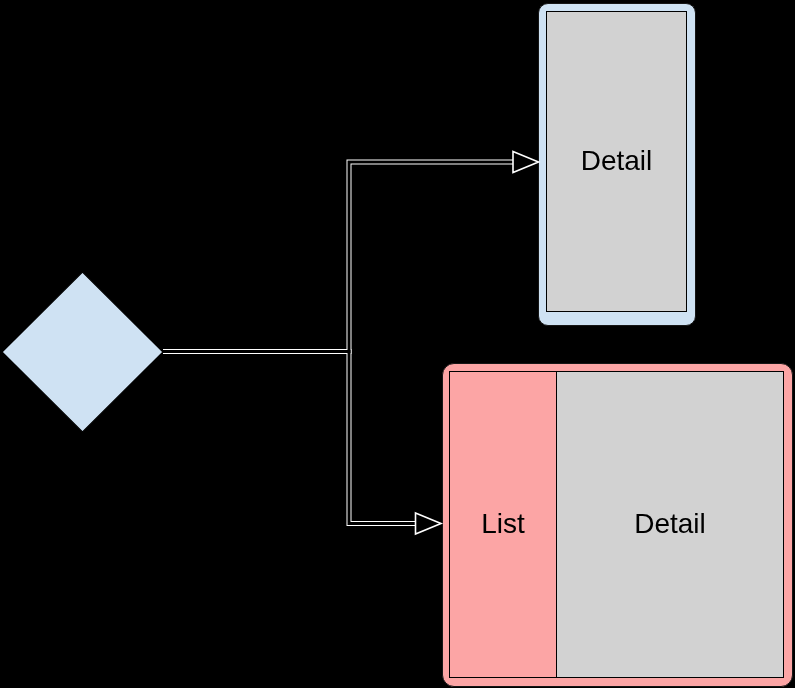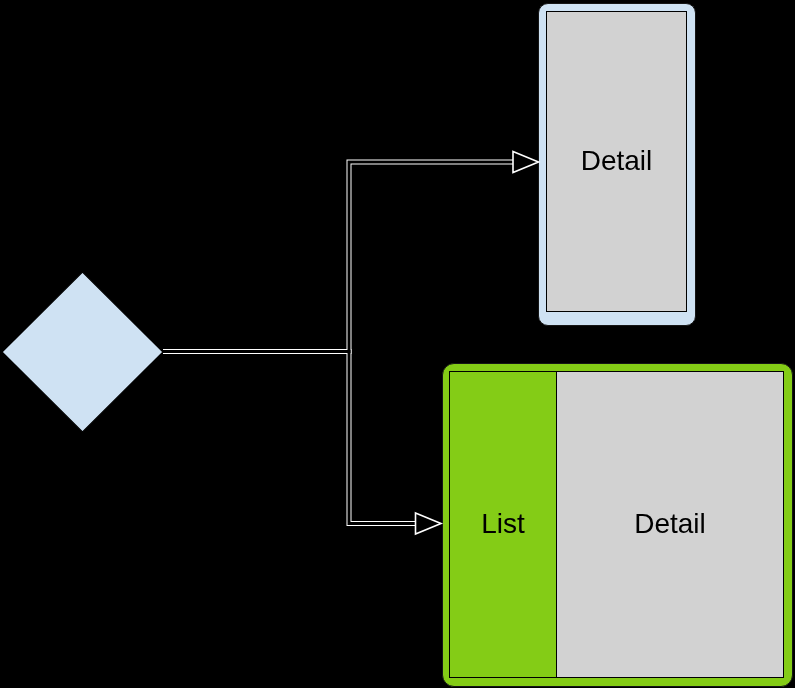--- a/index.html
+++ b/index.html
@@ -94,21 +94,21 @@
 <body>
 
 <div id="canvas" style="background-color: rgb(0, 0, 0);">
 
   <div id="phone-frame" class="frame" style="background-color: rgb(207, 226, 243);">
     <div id="phone-inner" style="background-color: rgb(210, 210, 210);">
       <span class="screen-label">Detail</span>
     </div>
   </div>
 
-  <div id="tablet-frame" class="frame" style="background-color: #84cc16;">
+  <div id="tablet-frame" class="frame" style="background-color: #fca5a5;">
     <div id="tablet-inner">
       <div id="tablet-list-pane">
         <span class="screen-label">List</span>
       </div>
       <div id="tablet-detail-pane" style="background-color: rgb(210, 210, 210);">
         <span class="screen-label">Detail</span>
       </div>
     </div>
   </div>
 

